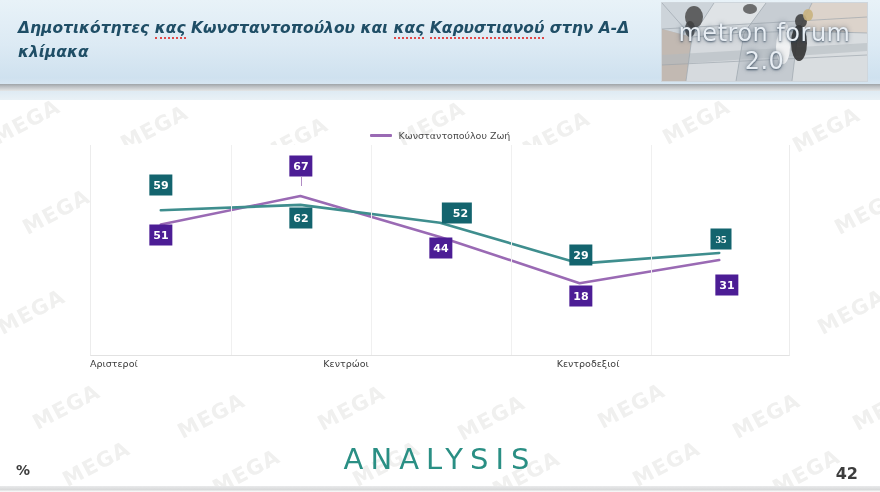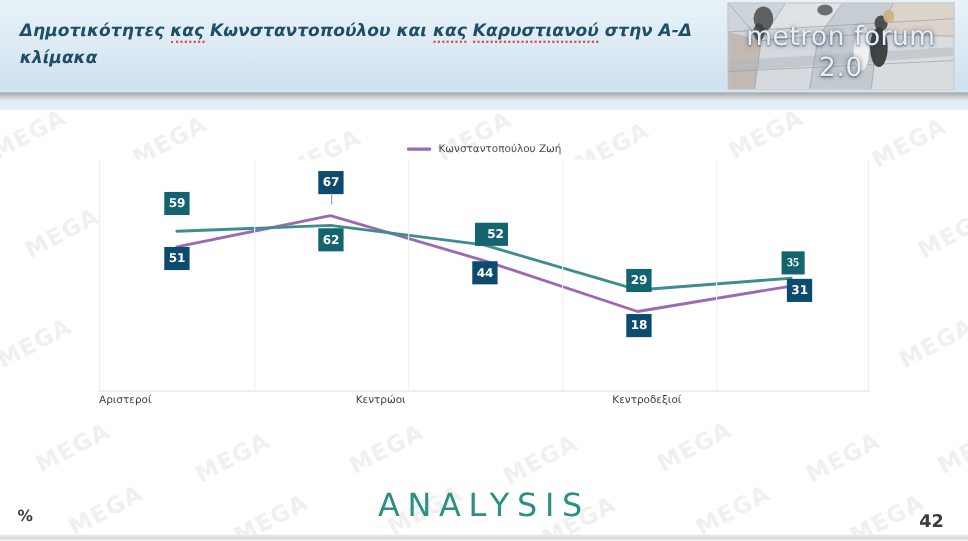--- a/index.html
+++ b/index.html
@@ -70,21 +70,21 @@
 
   .svg-lines{position:absolute;left:0;top:0;width:100%;height:100%;overflow:visible;}
 
   .dlabel{
     position:absolute;transform:translate(-50%,-50%);
     min-width:21px;height:21px;padding:0 4px;box-sizing:border-box;
     display:flex;align-items:center;justify-content:center;
     font-size:11px;font-weight:700;color:#ffffff;line-height:1;
   }
   .dlabel.teal{background:#13646e;}
-  .dlabel.purple{background:#0c4a6e;}
+  .dlabel.purple{background:#4c1d95;}
   .leader{position:absolute;width:1px;background:#b08cc4;}
 
   .xaxis{
     position:absolute;left:90px;top:272px;width:700px;height:20px;
     display:flex;
   }
   .xtick{flex:1;text-align:left;font-size:9.5px;color:#3d3d3d;}
 
   
   .footer-logo{
@@ -206,26 +206,26 @@
         <polyline points="70,65.5375 210,60.175 350,78.05 490,119.1625 630,108.4375" fill="none" stroke="#3f8e8e" stroke-width="2.6" stroke-linejoin="round" stroke-linecap="round"></polyline>
       </svg>
   <div class="gridline" style="left: 140px;"></div>
       <div class="gridline" style="left: 280px;"></div>
       <div class="gridline" style="left: 420px;"></div>
       <div class="gridline" style="left: 560px;"></div>
       <div class="dlabel teal" style="left: 70px; top: 40px;">59</div>
       <div class="dlabel purple" style="left: 70px; top: 89.8375px;">51</div>
       <div class="dlabel purple" style="left: 210px; top: 21.2375px;">67</div>
       <div class="dlabel teal" style="left: 210px; top: 73.175px;">62</div>
-      <div class="dlabel teal" style="left: 356px; top: 68.05px; padding-left: 11px;">52</div>
+      <div class="dlabel teal" style="left: 366px; top: 68.05px; padding-left: 11px;">52</div>
       <div class="dlabel purple" style="left: 350px; top: 103.35px;">44</div>
       <div class="dlabel teal" style="left: 490px; top: 110.162px;">29</div>
       <div class="dlabel purple" style="left: 490px; top: 150.825px;">18</div>
       <div class="dlabel teal" style="left: 630px; top: 94.4375px; font-family: Liberation Serif, serif;">35</div>
-      <div class="dlabel purple" style="left: 636px; top: 119px;">31</div>
+      <div class="dlabel purple" style="left: 636px; top: 140px;">31</div>
       <div class="leader" style="left: 210px; top: 31.2375px; height: 10px;"></div>
     </div>
 
   <div class="xaxis" id="xaxis">
       <div class="xtick">Αριστεροί</div>
       <div class="xtick">Κεντρώοι</div>
       <div class="xtick">Κεντροδεξιοί</div>
     </div>
 </div>
 

